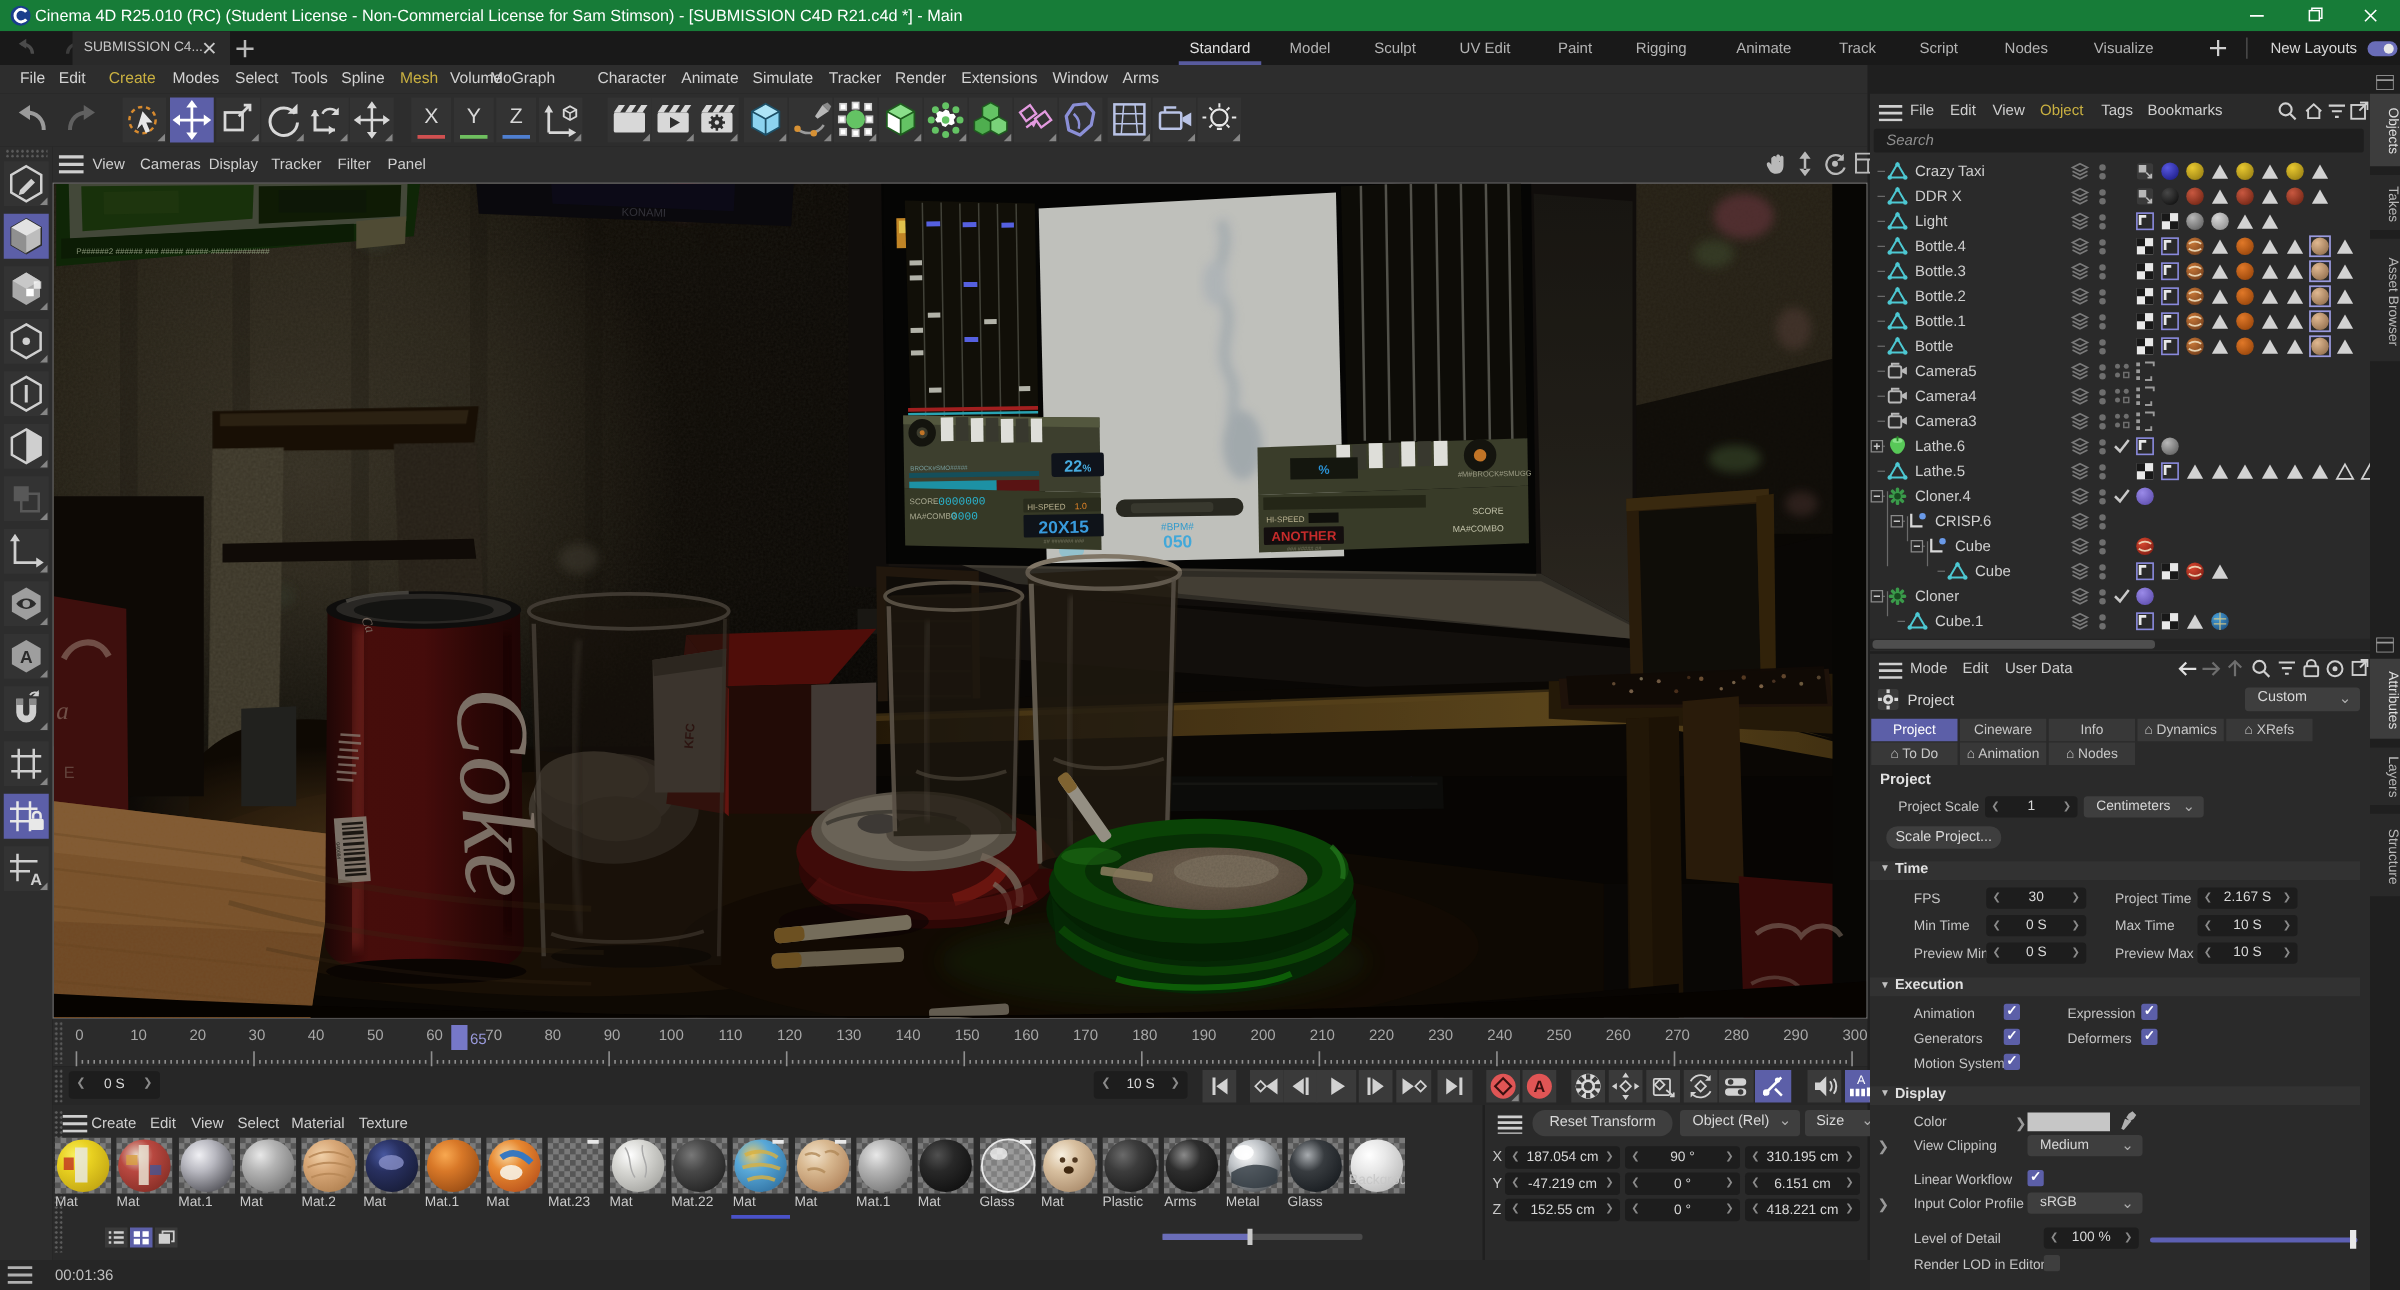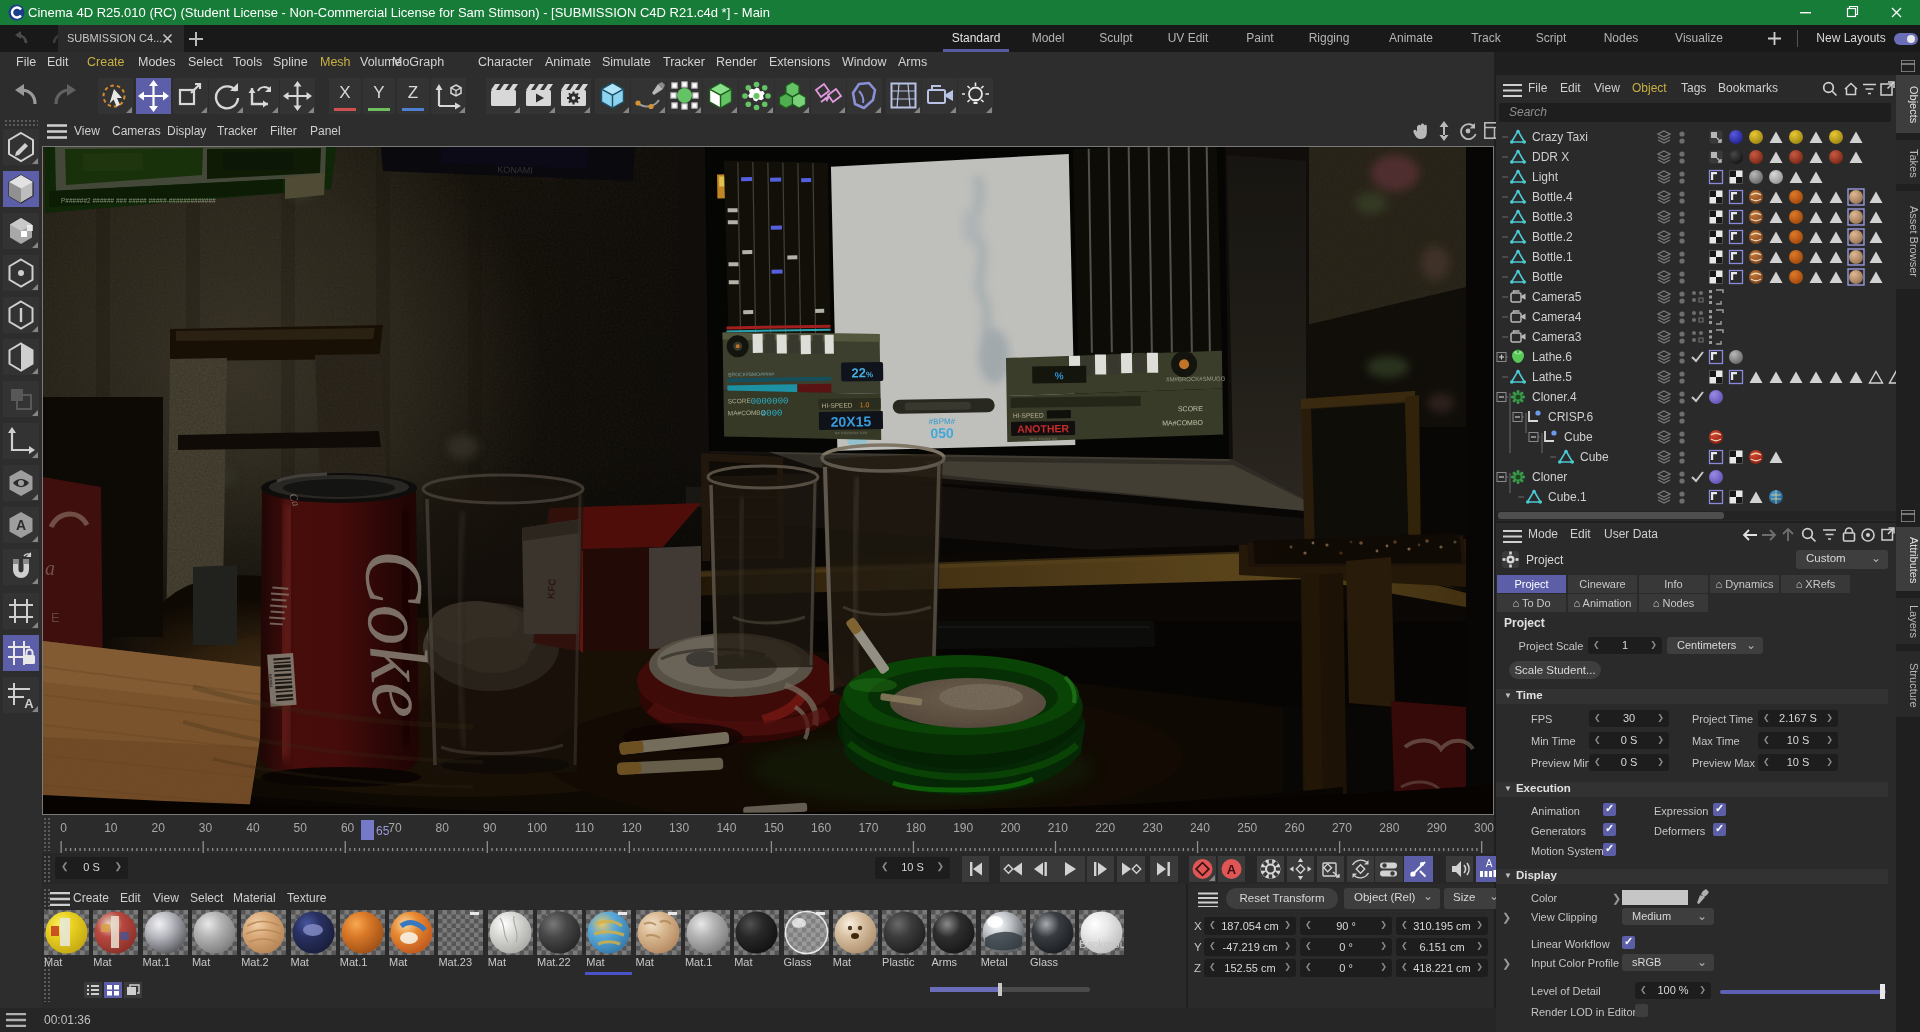--- a/index.html
+++ b/index.html
@@ -2771,21 +2771,21 @@
       <div class="aspin" style="left:92px;width:74px">
           <span class="sa">❮</span>
           <span class="sv">1</span>
           <span class="sa">❯</span>
         </div>
       <div class="addd" style="left:171px;width:96px">
           <span style="position:absolute;left:10px;top:2px">Centimeters</span>
           <span class="dd">⌄</span>
         </div>
       </div>
-    <div class="abs" style="left:13px;top:138px;width:92px;height:18px;background:#3e3e3e;border-radius:9px;text-align:center;line-height:18px;font-size:11.5px;color:#d8d8d8">Scale Student...</div>
+    <div class="abs" style="left:13px;top:138px;width:92px;height:18px;background:#3e3e3e;border-radius:9px;text-align:center;line-height:18px;font-size:11.5px;color:#d8d8d8">Scale Project...</div>
     <div class="ahdr" style="top:166px"><span class="tri">▼</span>Time</div>
     <div class="arow" style="top:188px">
         <span class="alab" style="left:35px">FPS</span>
       <div class="aspin" style="left:93px;width:80px">
           <span class="sa">❮</span>
           <span class="sv">30</span>
           <span class="sa">❯</span>
         </div>
       <span class="alab" style="left:196px">Project Time</span>
       <div class="aspin" style="left:262px;width:80px">

